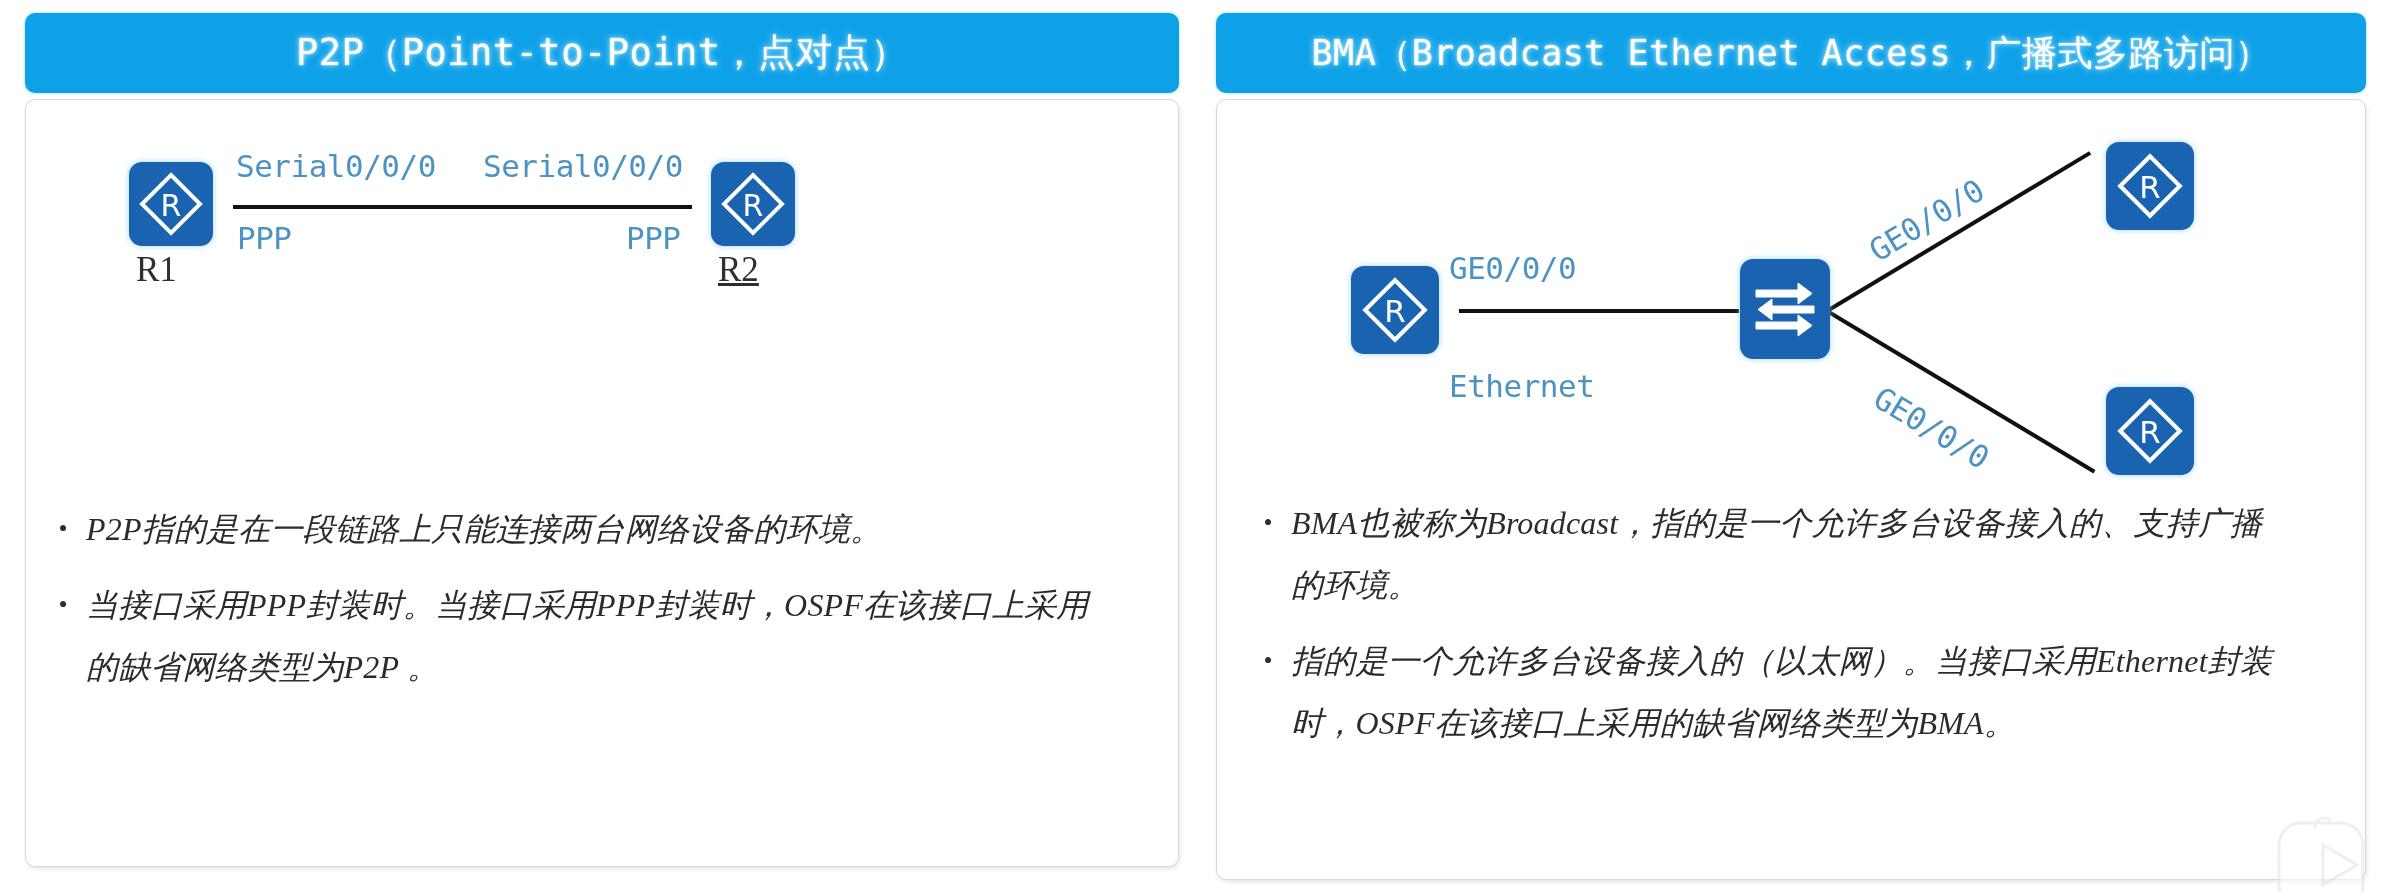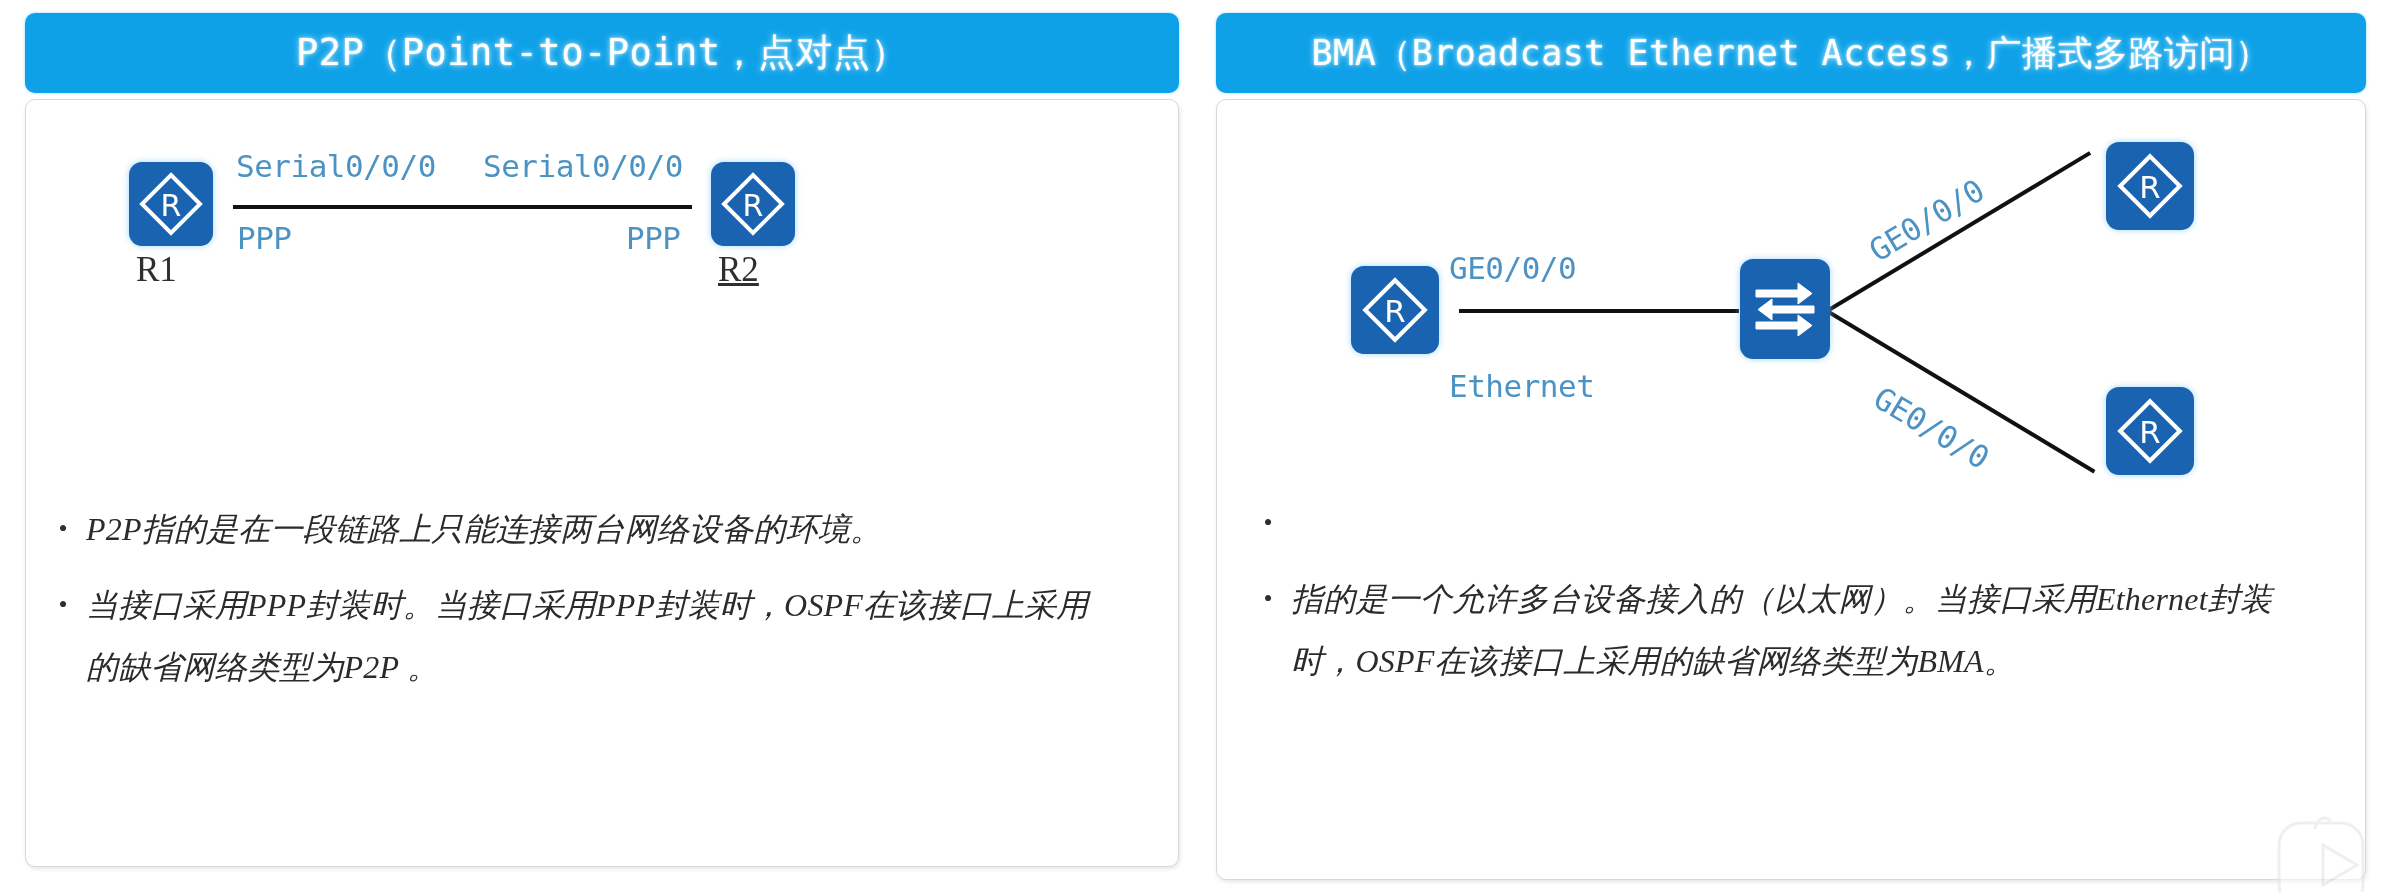--- a/index.html
+++ b/index.html
@@ -268,20 +268,21 @@
 
         <div class="iface-label" style="left:232px; top:150px;">GE0/0/0</div>
         <div class="iface-label" style="left:232px; top:236px;margin-top:32px;">Ethernet</div>
         <div class="iface-label rot-up" style="left:655px; top:135px;">GE0/0/0</div>
         <div class="iface-label rot-down" style="left:660px; top:277px;">GE0/0/0</div>
       </div>
 
       <div class="bullets">
         <div class="bullet">
           <span class="bullet-dot">•</span>
+          <span class="bullet-text">BMA也被称为Broadcast，指的是一个允许多台设备接入的、支持广播的环境。</span>
         </div>
         <div class="bullet">
           <span class="bullet-dot">•</span>
           <span class="bullet-text">指的是一个允许多台设备接入的（以太网）。当接口采用Ethernet封装时，OSPF在该接口上采用的缺省网络类型为BMA。</span>
         </div>
       </div>
 
       <div class="watermark">
         <svg width="108" height="108" viewBox="0 0 108 108" aria-hidden="true">
           <rect x="14" y="18" width="84" height="84" rx="22" ry="22" fill="#ffffff" stroke="#e3e3e3" stroke-width="3"></rect>

